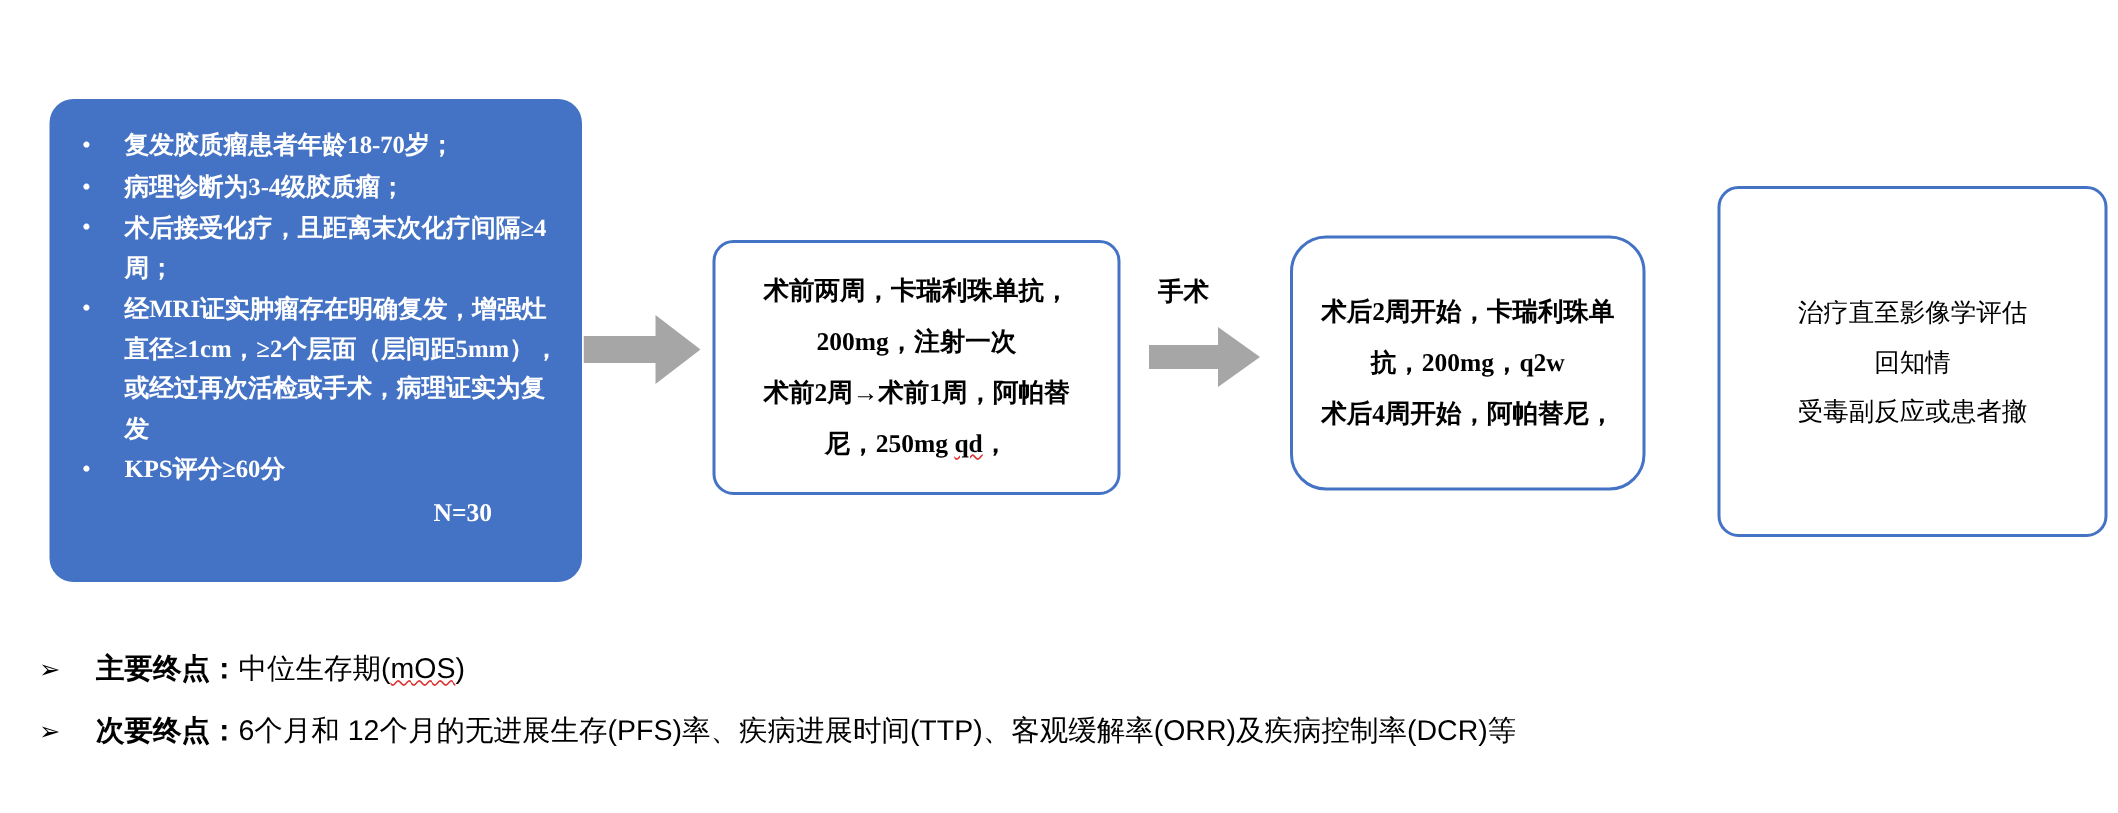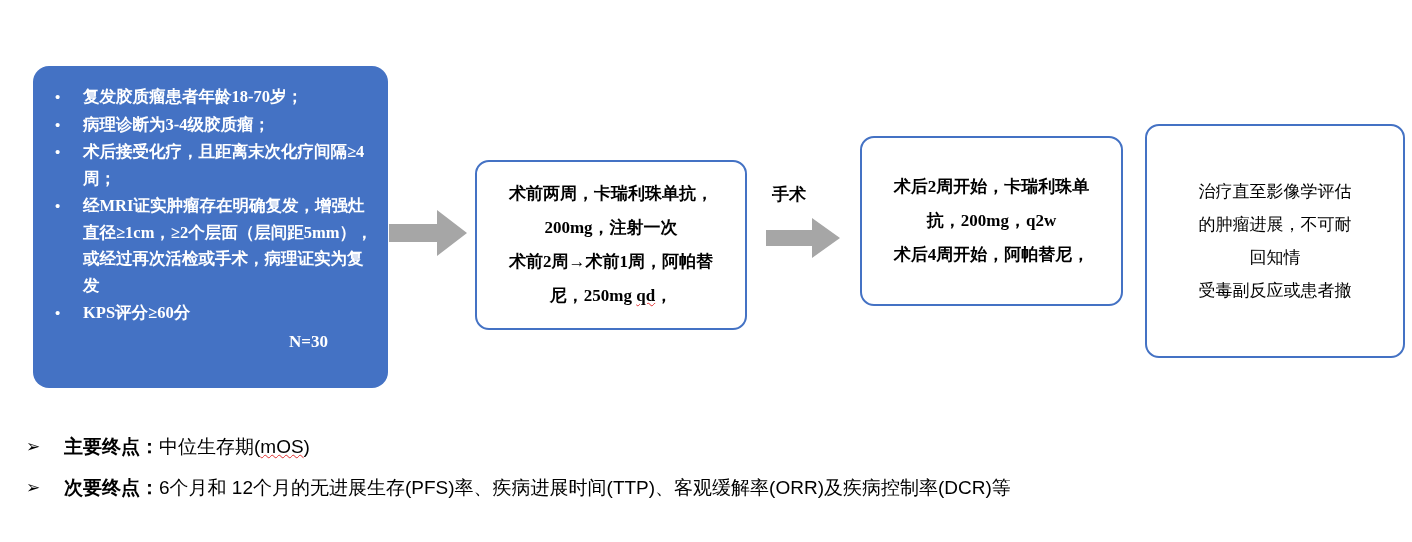--- a/index.html
+++ b/index.html
@@ -92,23 +92,24 @@
   }
 
   #box-pre {
     left: 475px;
     top: 160px;
     width: 272px;
     height: 170px;
   }
   #box-post {
     left: 860px;
-    top: 136px;
-    width: 263px;
+    top: 157px;
+    width: 237px;
     height: 170px;
+    border-radius: 24px;
   }
   #box-cont {
     left: 1145px;
     top: 124px;
     width: 260px;
     height: 234px;
   }
   #box-cont .ob-inner {
     font-family: "Liberation Sans", "DejaVu Sans", sans-serif;
     font-weight: normal;
@@ -231,21 +232,20 @@
     <div class="ob-inner">
       <div>术后2周开始，卡瑞利珠单</div>
       <div>抗，200mg，q2w</div>
       <div>术后4周开始，阿帕替尼，</div>
     </div>
   </div>
 
   <div class="ob" id="box-cont">
     <div class="ob-inner">
       <div>治疗直至影像学评估</div>
-      <div>的肿瘤进展，不可耐</div>
       <div>回知情</div>
       <div>受毒副反应或患者撤</div>
     </div>
   </div>
 
   <div class="endpoints">
     <div class="ep-row">
       <span class="ep-bullet">➢</span>
       <span class="ep-label">主要终点：</span>
       <span class="ep-text">中位生存期(<span class="u-squiggle">mOS</span>)</span>

